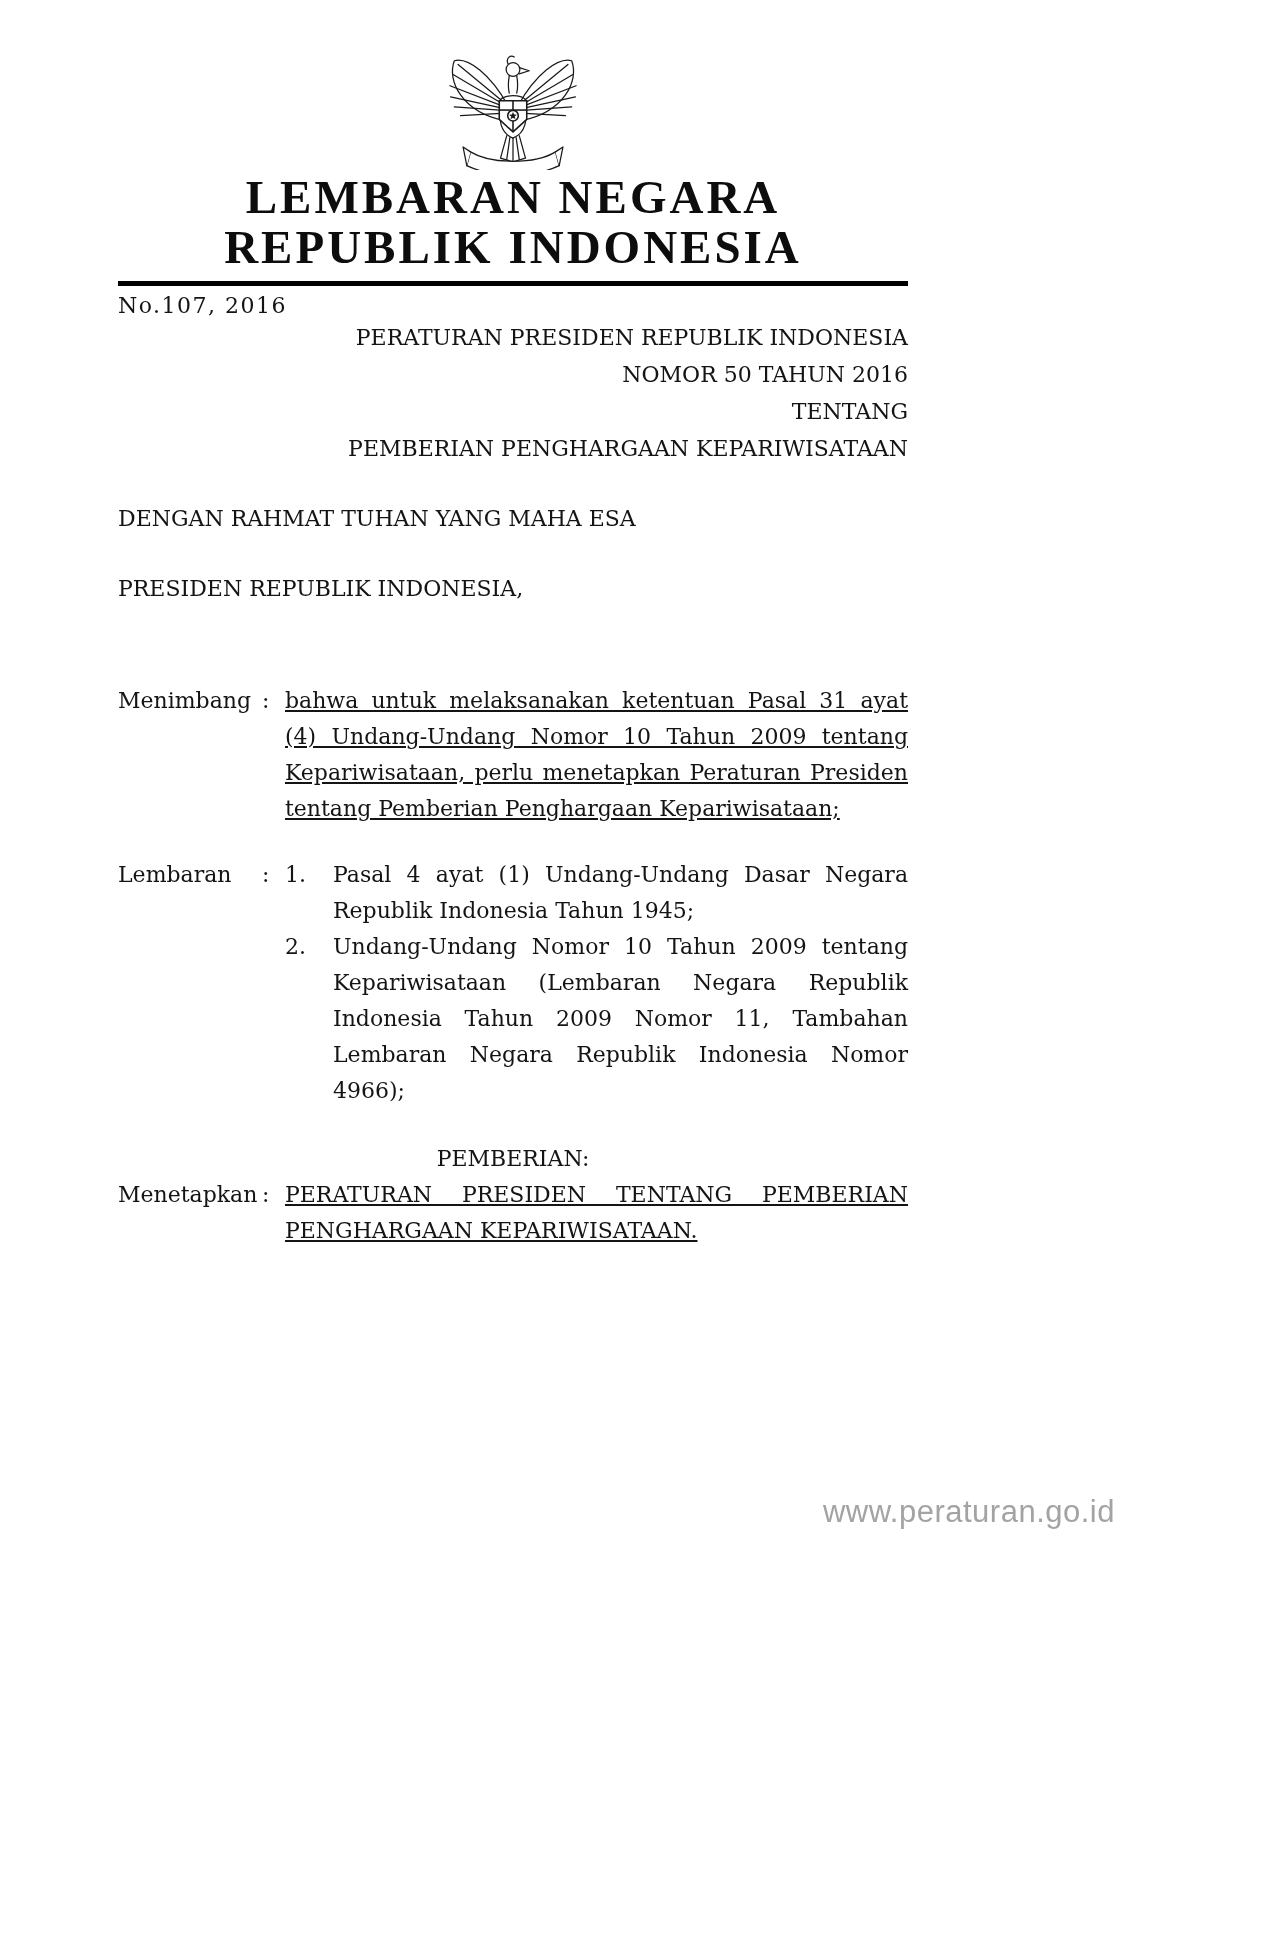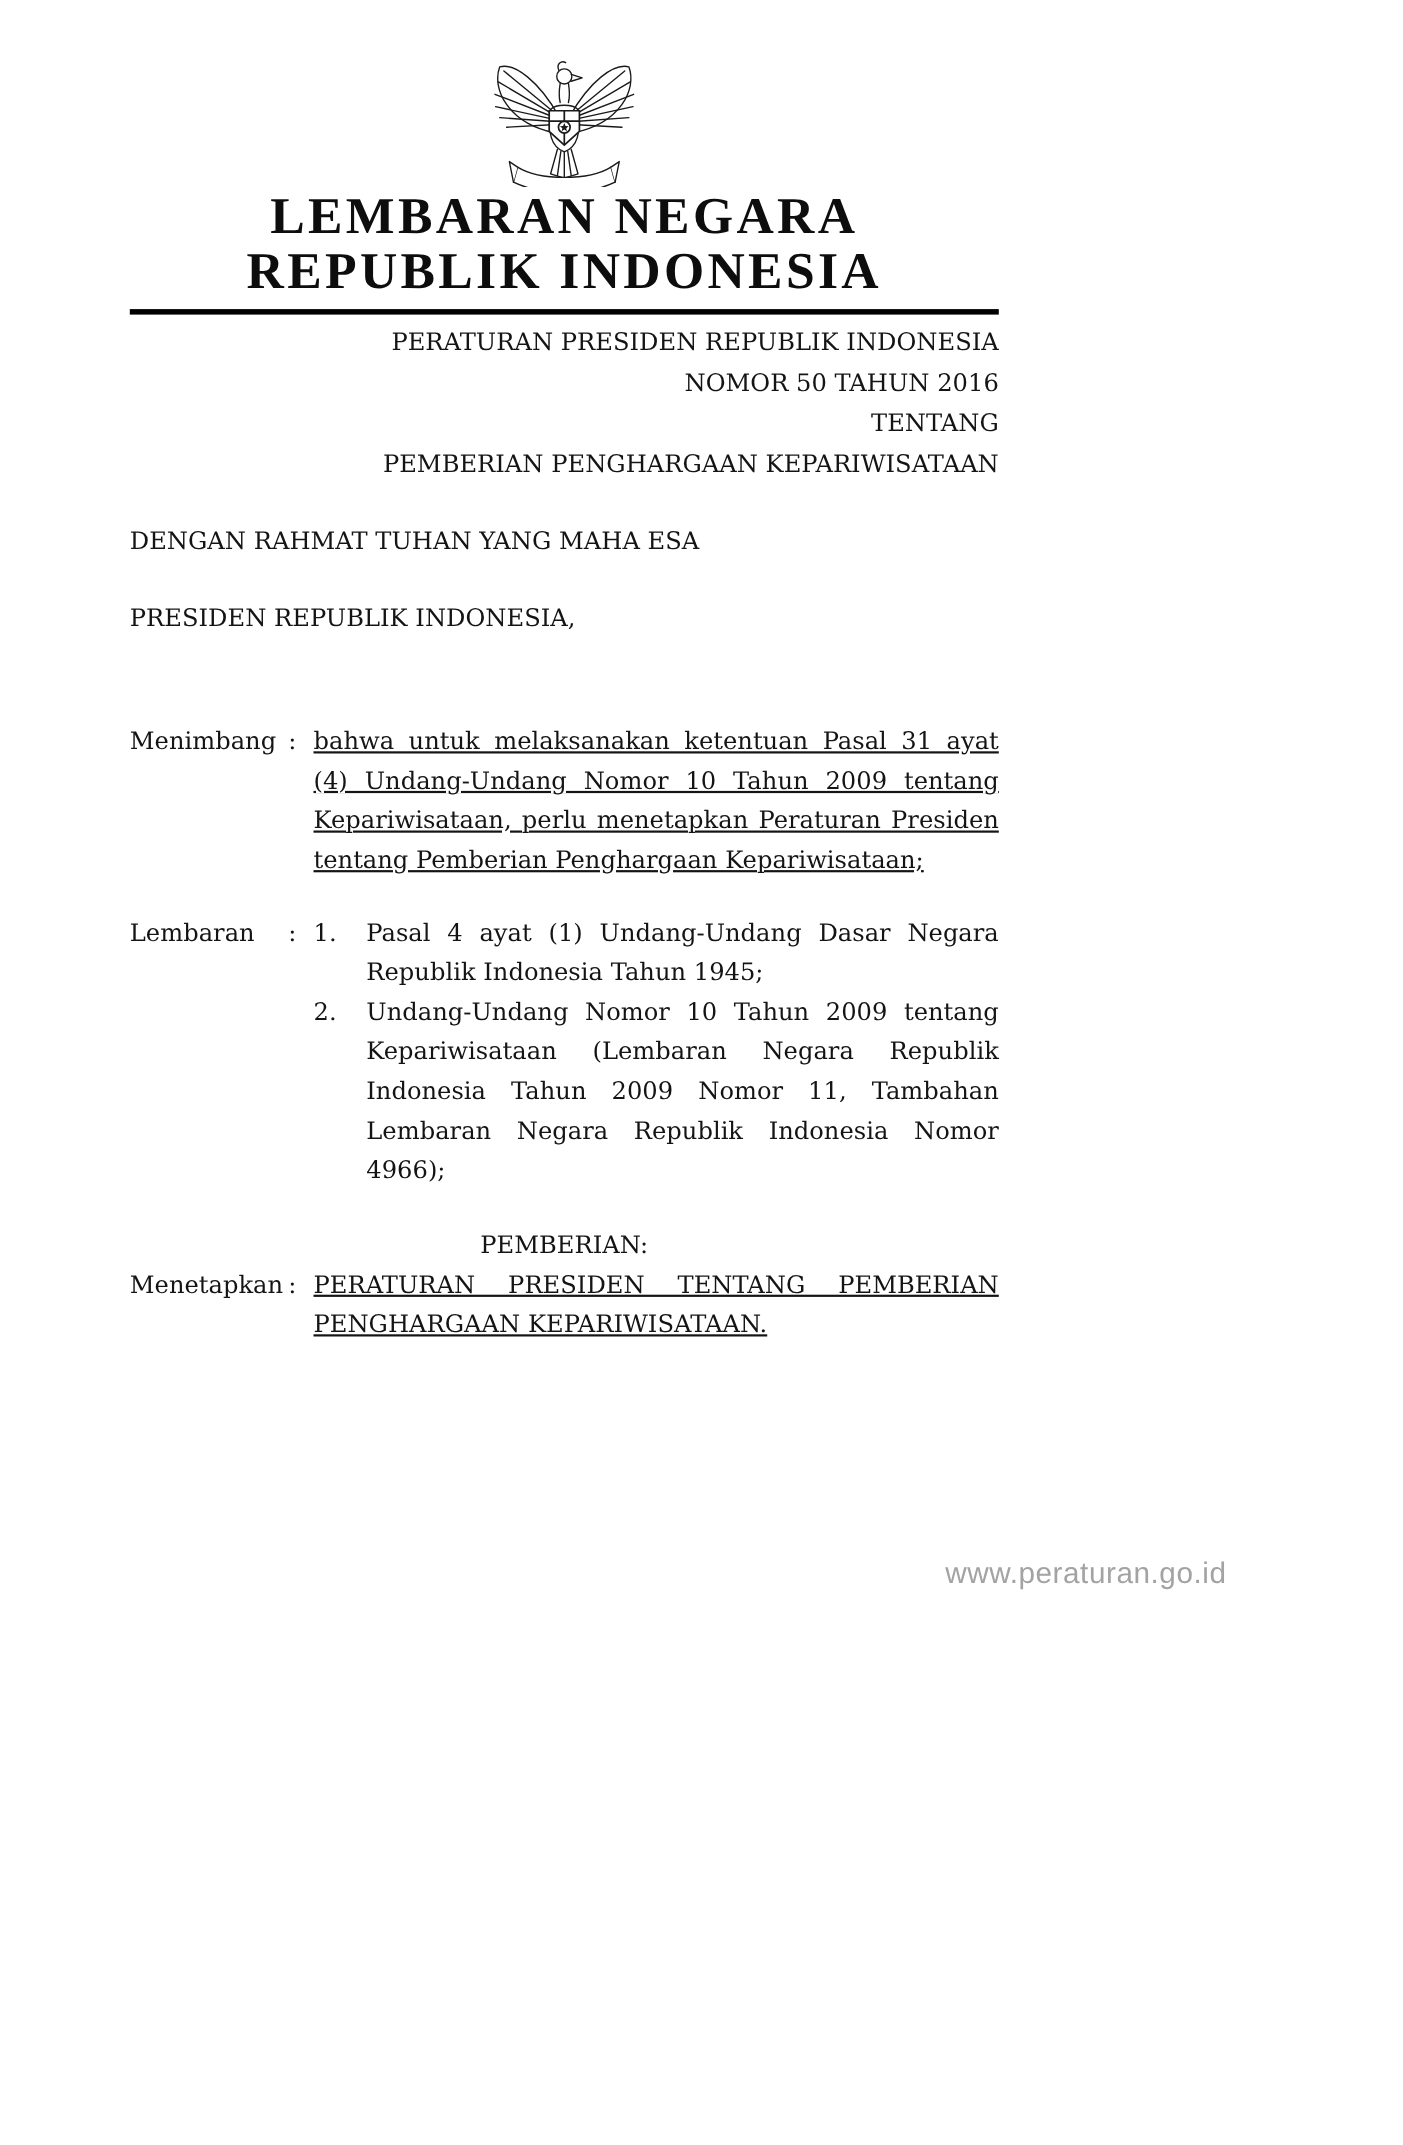--- a/index.html
+++ b/index.html
@@ -86,24 +86,24 @@
   }
   .item-text { text-align: justify; }
   .memutuskan {
     margin-top: 32px;
     text-align: center;
     font-size: 22px;
     line-height: 36px;
   }
   .footer-url {
     position: absolute;
-    top: 1415px;
+    top: 1494px;
     right: 160px;
     font-family: "Liberation Sans", "DejaVu Sans", sans-serif;
-    font-size: 27px;
+    font-size: 31px;
     color: #a3a3a3;
     letter-spacing: 0.5px;
   }
 </style>
 </head>
 <body>
 
 <div class="page">
   <div class="content">
 
@@ -156,20 +156,21 @@
     </div>
 
     <h1 class="masthead">
       <span class="line">LEMBARAN NEGARA</span>
       <span class="line">REPUBLIK INDONESIA</span>
     </h1>
 
     <div class="rule"></div>
 
     <div class="gazette-header">
+      <div class="gazette-number">No.107, 2016</div>
     </div>
 
     <div class="title-block">
       <span class="line">PERATURAN PRESIDEN REPUBLIK INDONESIA</span>
       <span class="line">NOMOR 50 TAHUN 2016</span>
       <span class="line">TENTANG</span>
       <span class="line">PEMBERIAN PENGHARGAAN KEPARIWISATAAN</span>
     </div>
 
     <div class="invocation">DENGAN RAHMAT TUHAN YANG MAHA ESA</div>

